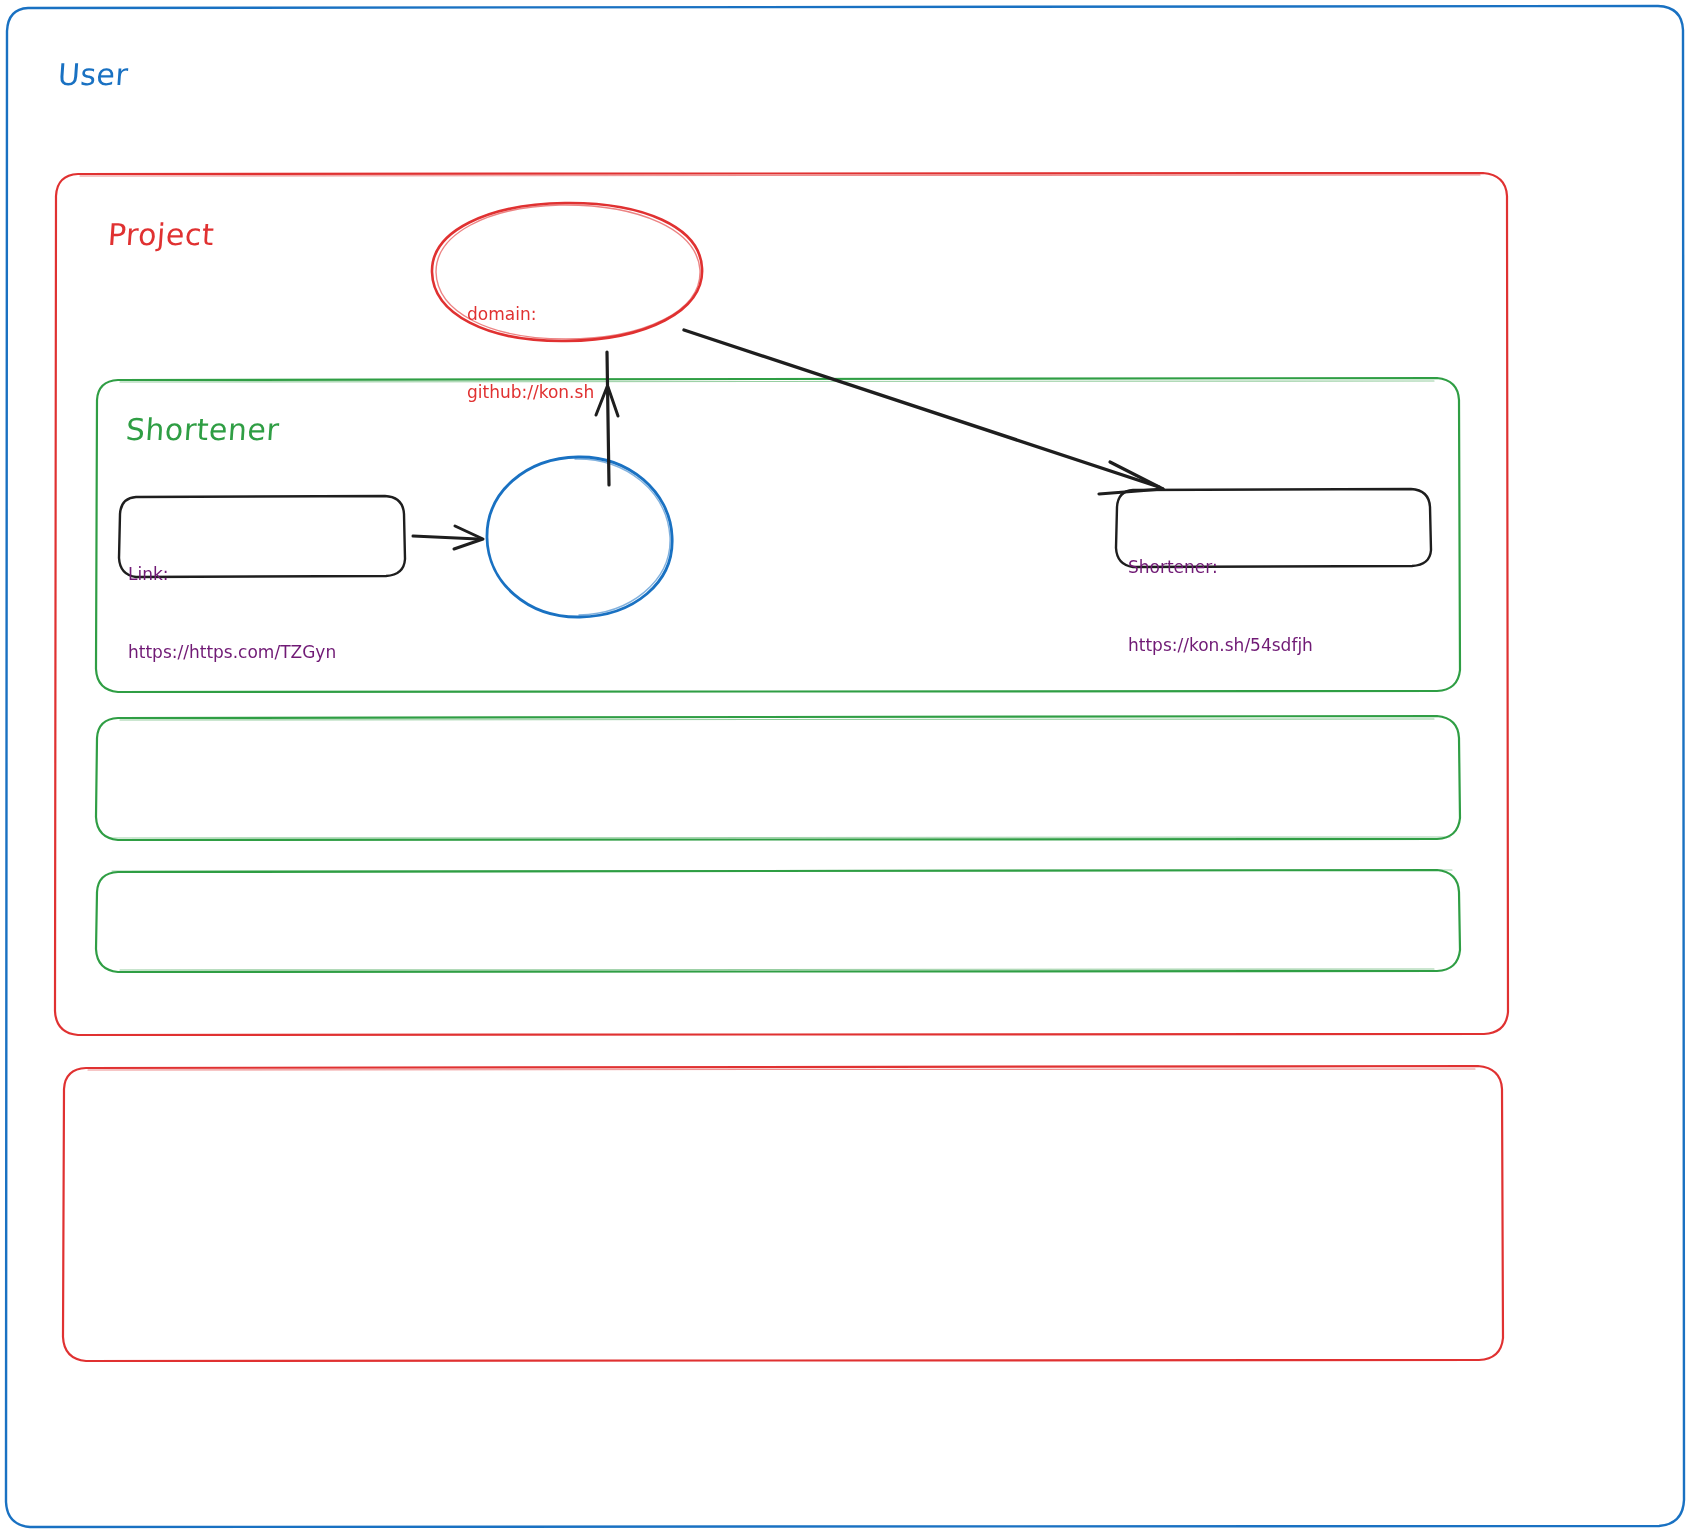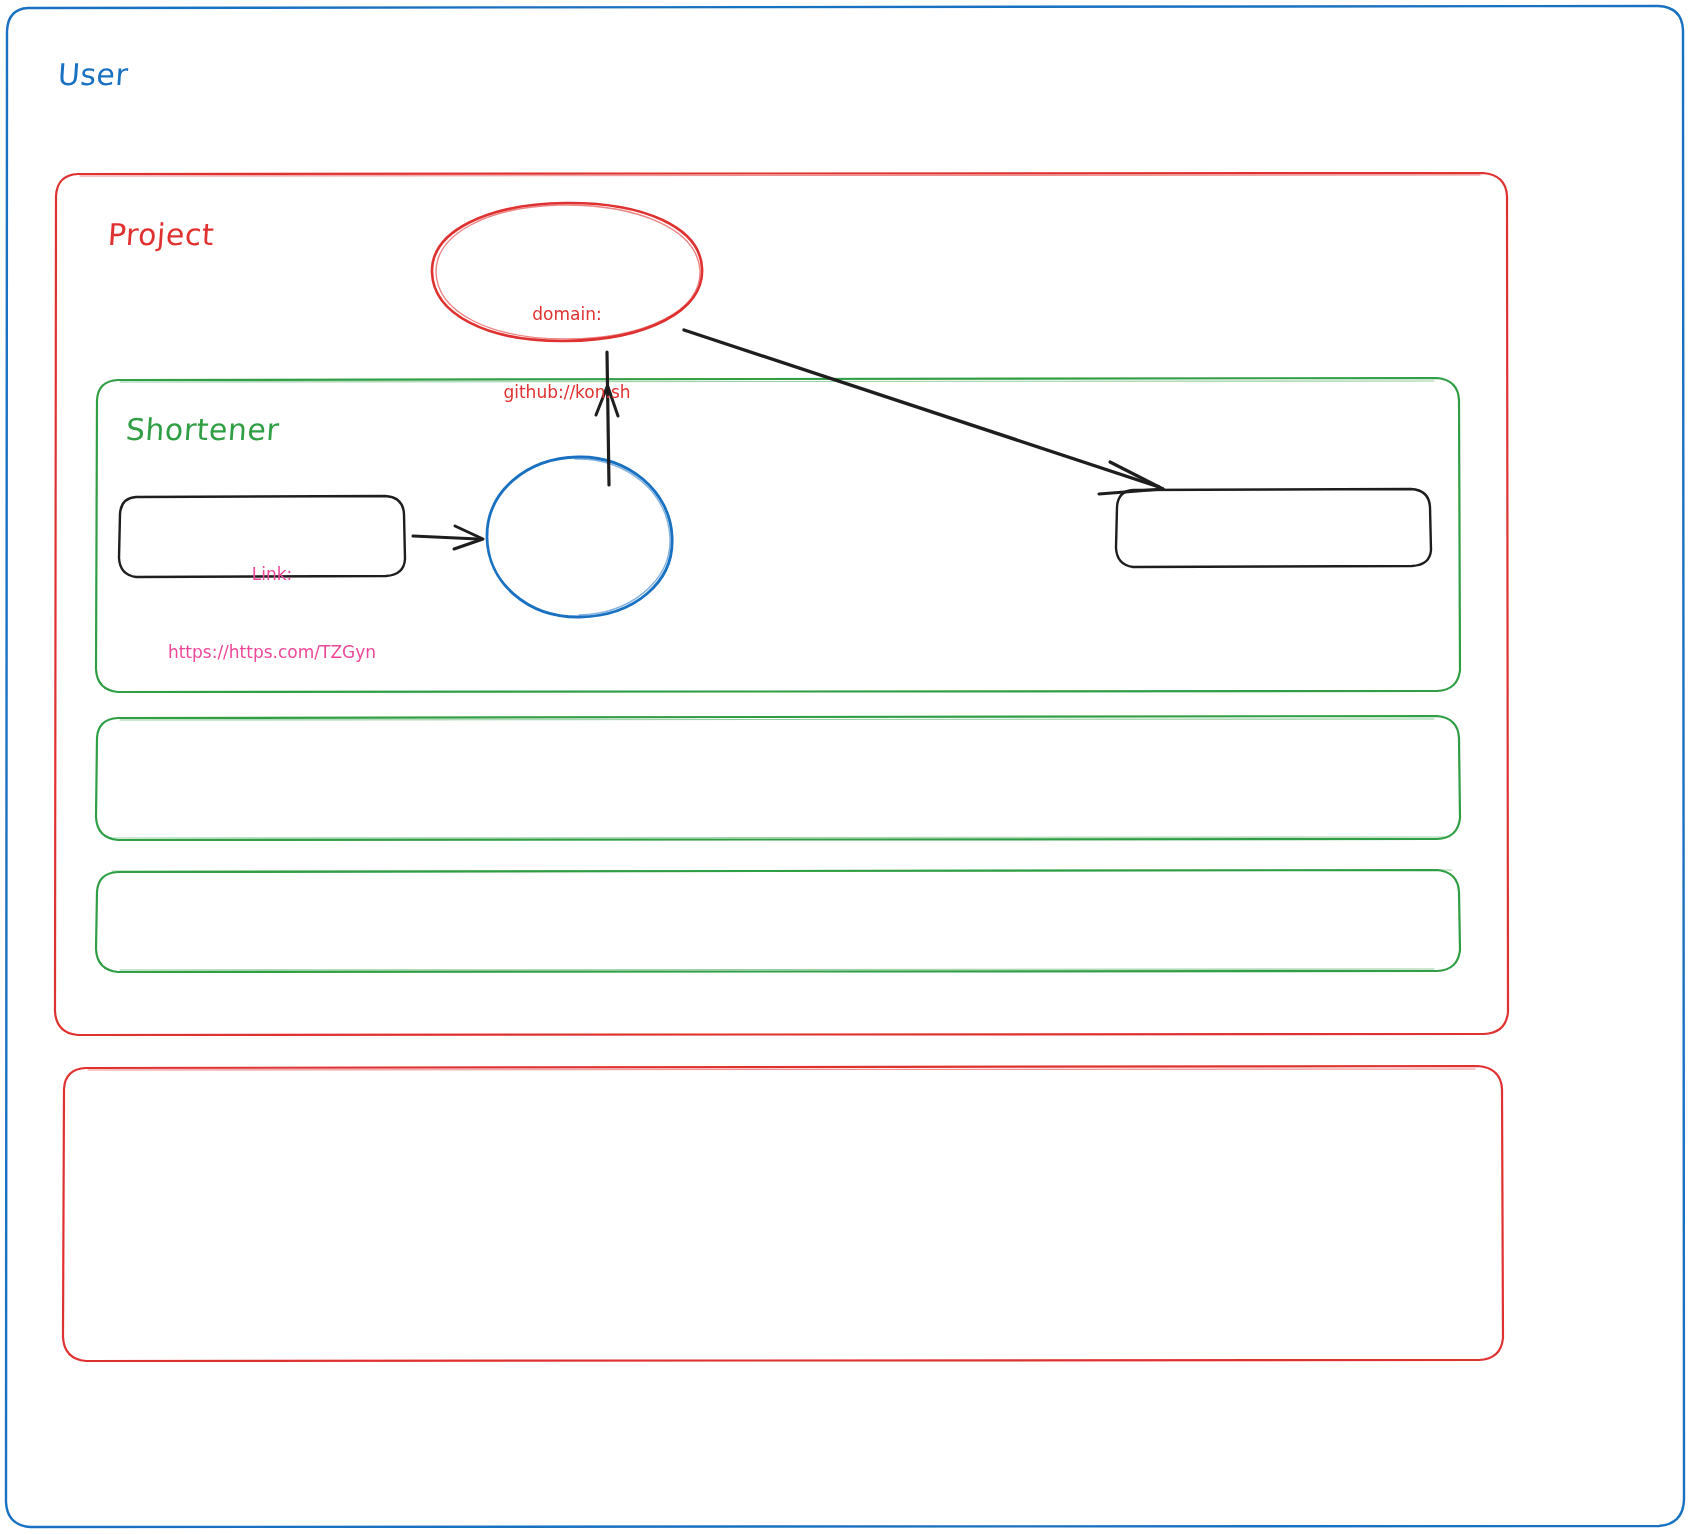--- a/index.html
+++ b/index.html
@@ -28,27 +28,27 @@
     pointer-events: none;
   }
   .group-title {
     font-size: 30px;
     letter-spacing: 0.5px;
     font-family: "DejaVu Sans", sans-serif;
   }
   .node-text {
     font-size: 17px;
     line-height: 26px;
-    text-align: center;
+    text-align: left;
     font-family: "DejaVu Sans", sans-serif;
   }
   .t-blue  { color: #1971c2; }
   .t-red   { color: #e03131; }
   .t-green { color: #2f9e44; }
-  .t-black { color: #ec4899; }
+  .t-black { color: #701a75; }
   .skew { transform: skewX(-4deg); }
 </style>
 </head>
 <body>
 
 <div id="canvas">
 
   <svg class="layer" viewBox="0 0 1689 1534" xmlns="http://www.w3.org/2000/svg">
 
     <g>
@@ -140,14 +140,18 @@
     <div>domain:</div>
     <div>github://kon.sh</div>
   </div>
 
   <div class="label-text node-text t-black" style="left:128px; top:509px; width:288px;">
     <div>Link:</div>
     <div>https://https.com/TZGyn</div>
   </div>
 
 
+  <div class="label-text node-text t-black" style="left:1128px; top:502px; width:292px;">
+    <div>Shortener:</div>
+    <div>https://kon.sh/54sdfjh</div>
+  </div>
 
 </div>
 
 </body></html>

